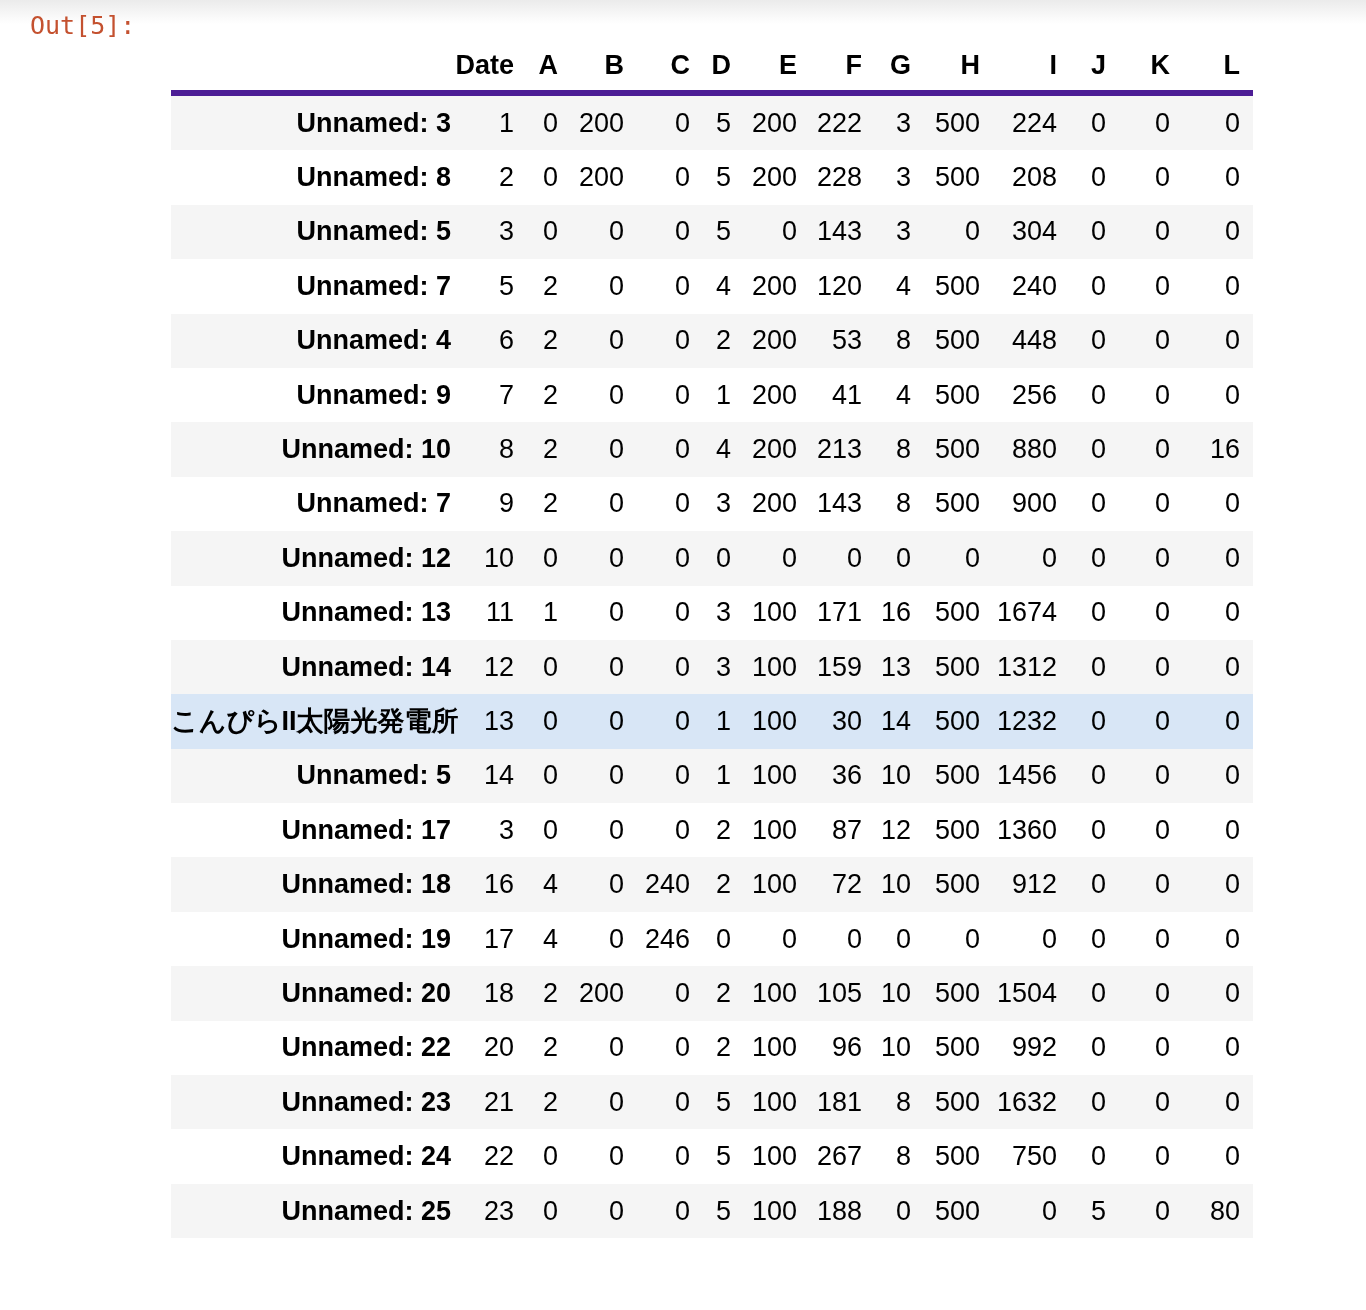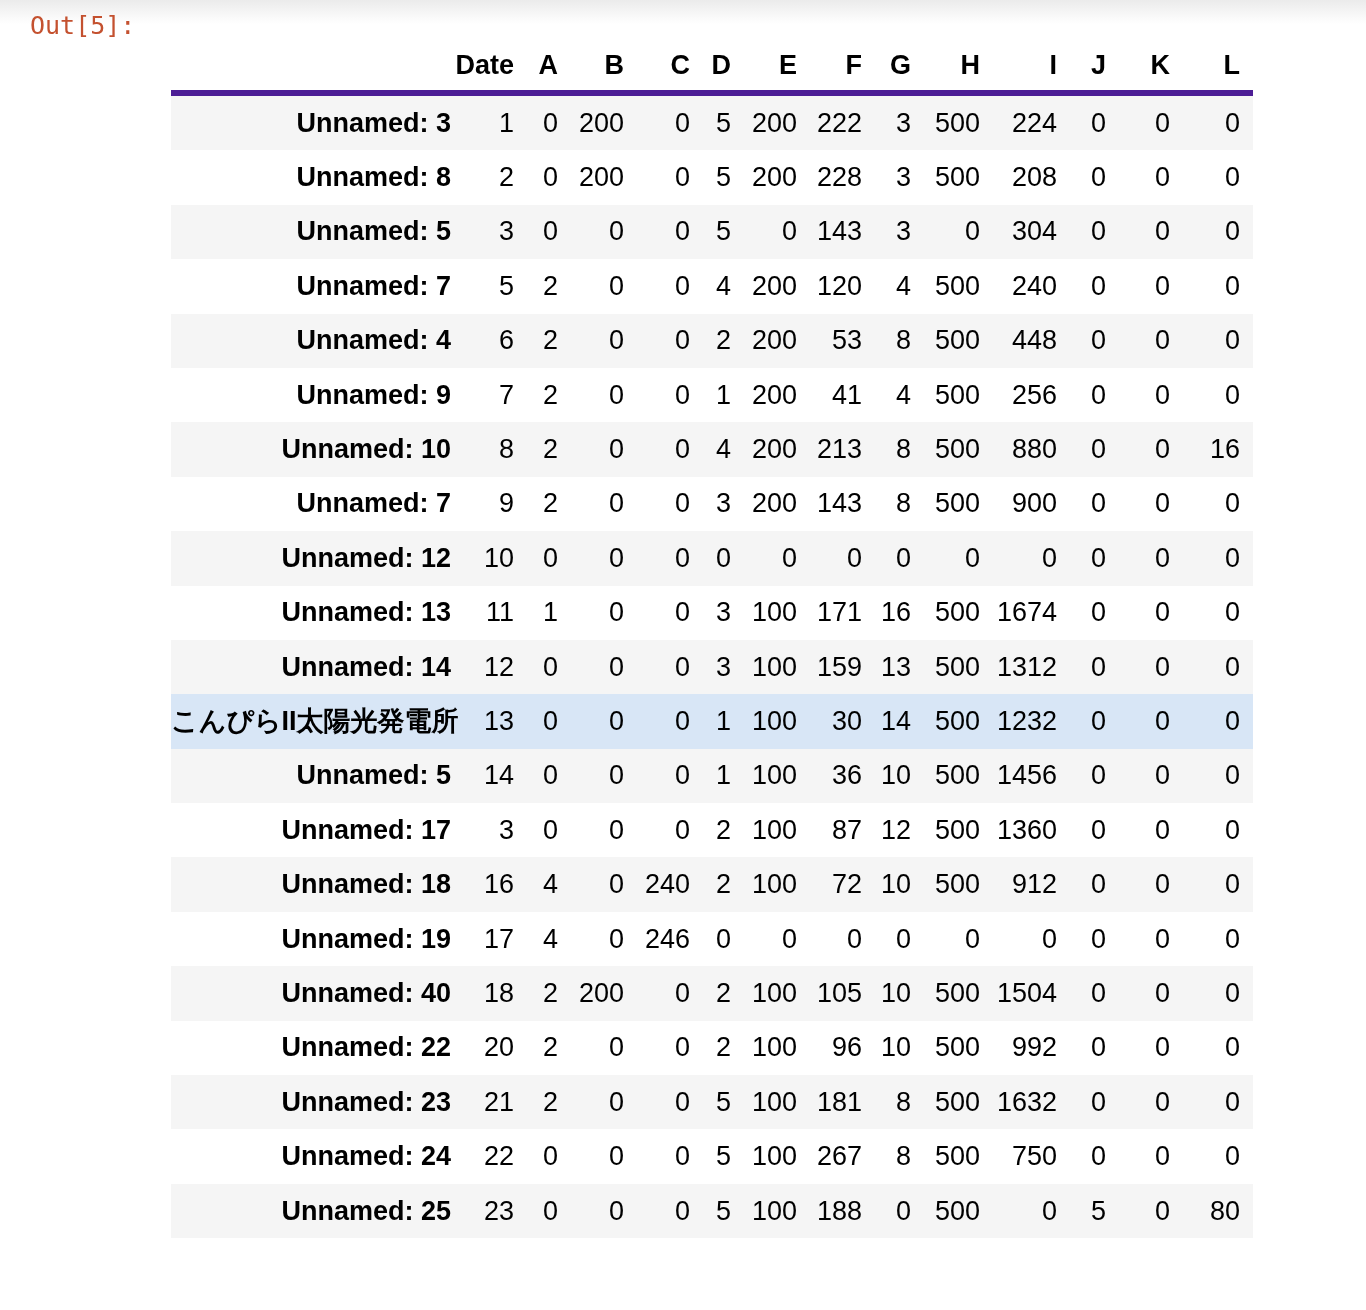--- a/index.html
+++ b/index.html
@@ -359,21 +359,21 @@
             <td>0</td>
             <td>0</td>
             <td>0</td>
             <td>0</td>
             <td>0</td>
             <td>0</td>
             <td>0</td>
             <td>0</td>
           </tr>
           <tr>
-            <th>Unnamed: 40</th>
+            <th>Unnamed: 20</th>
             <td>18</td>
             <td>2</td>
             <td>200</td>
             <td>0</td>
             <td>2</td>
             <td>100</td>
             <td>105</td>
             <td>10</td>
             <td>500</td>
             <td>1504</td>

